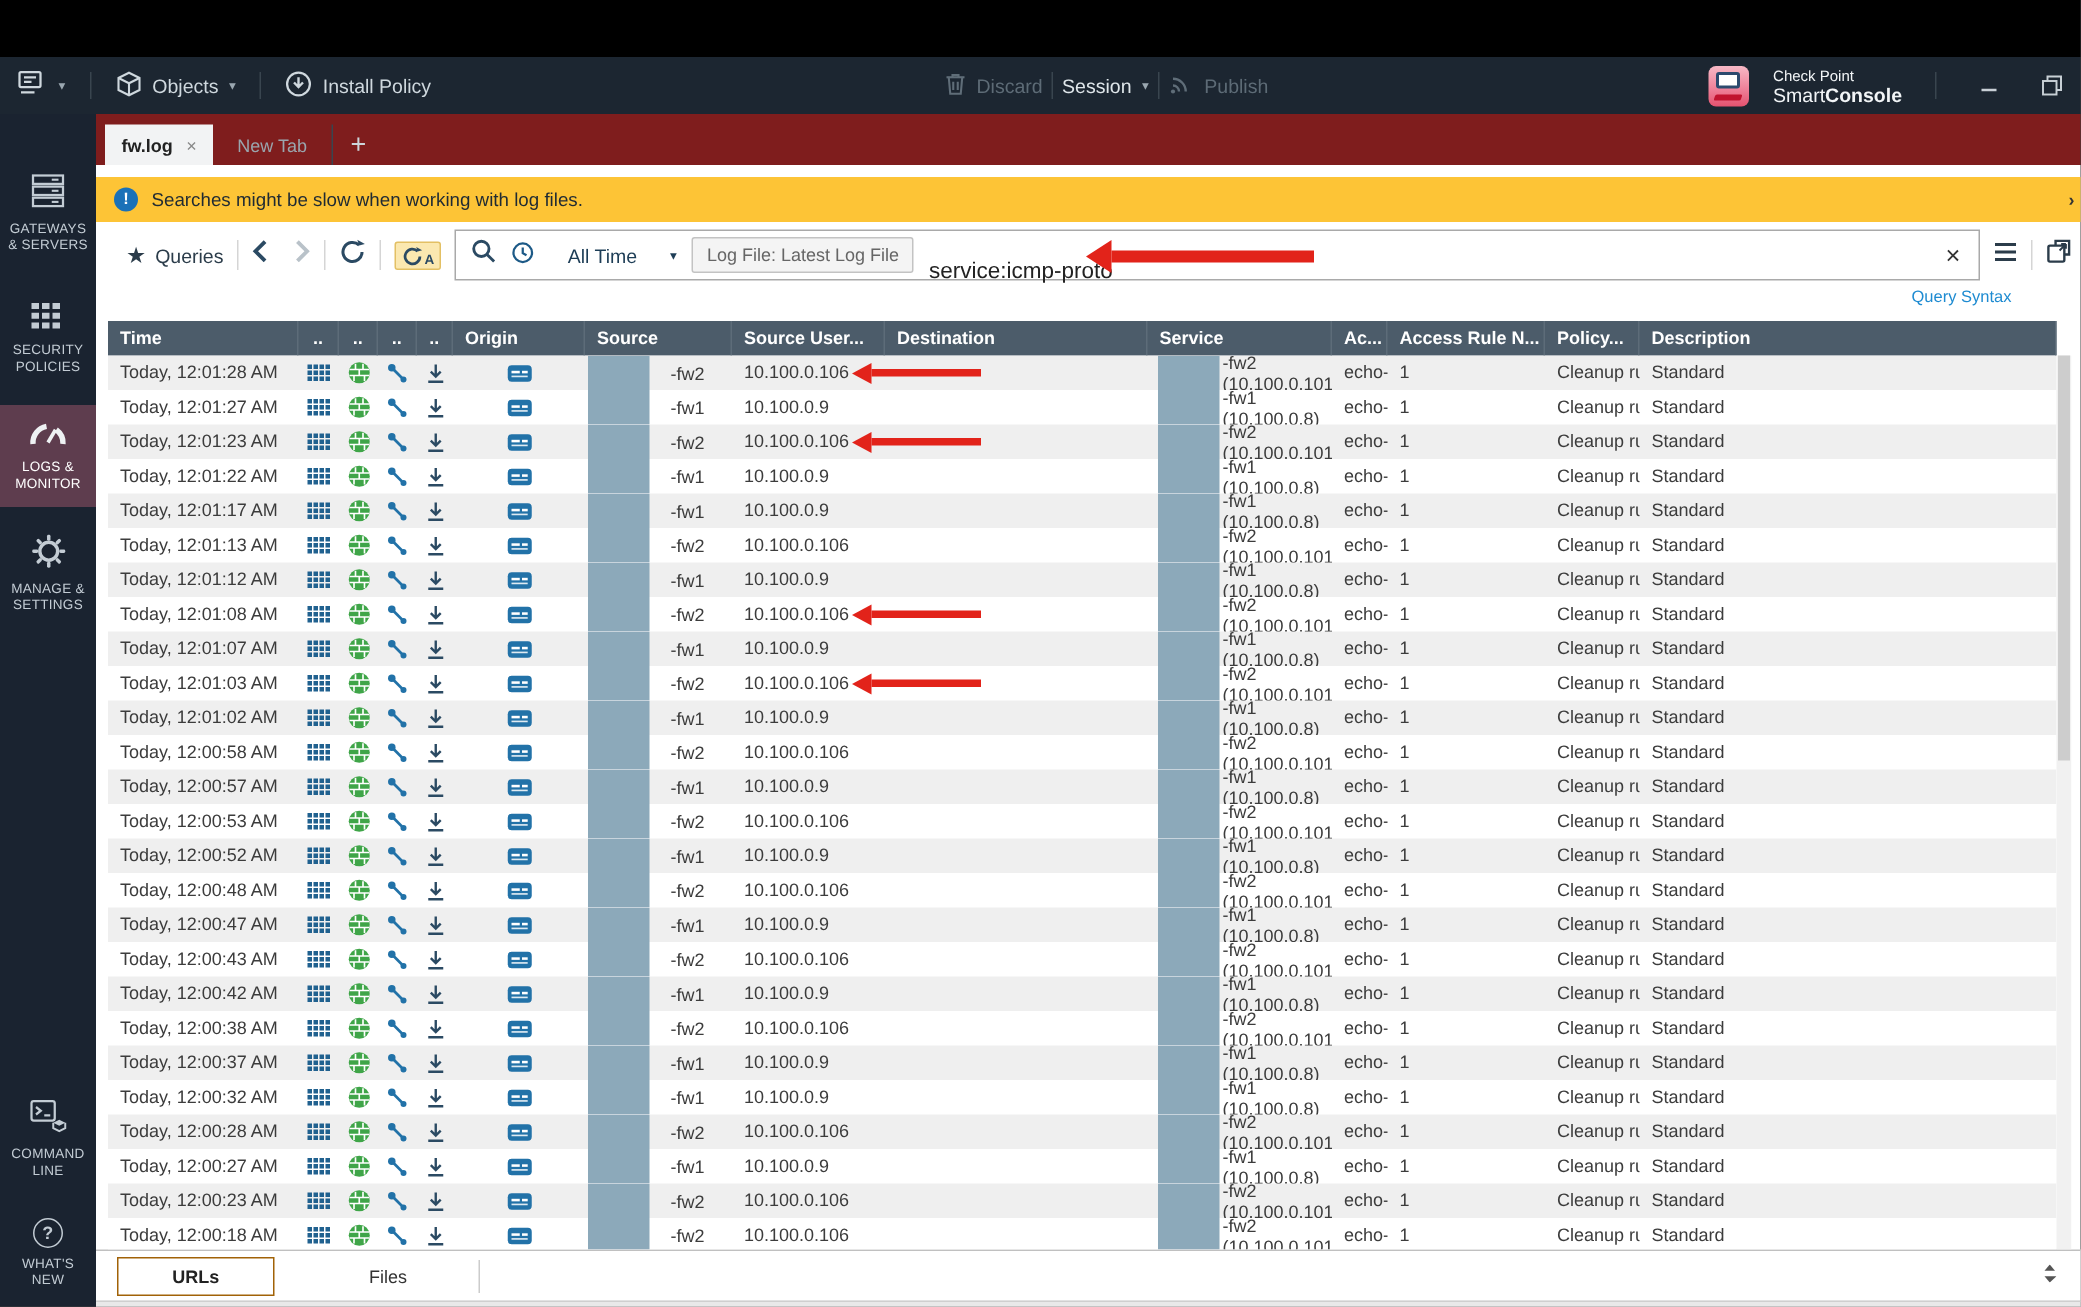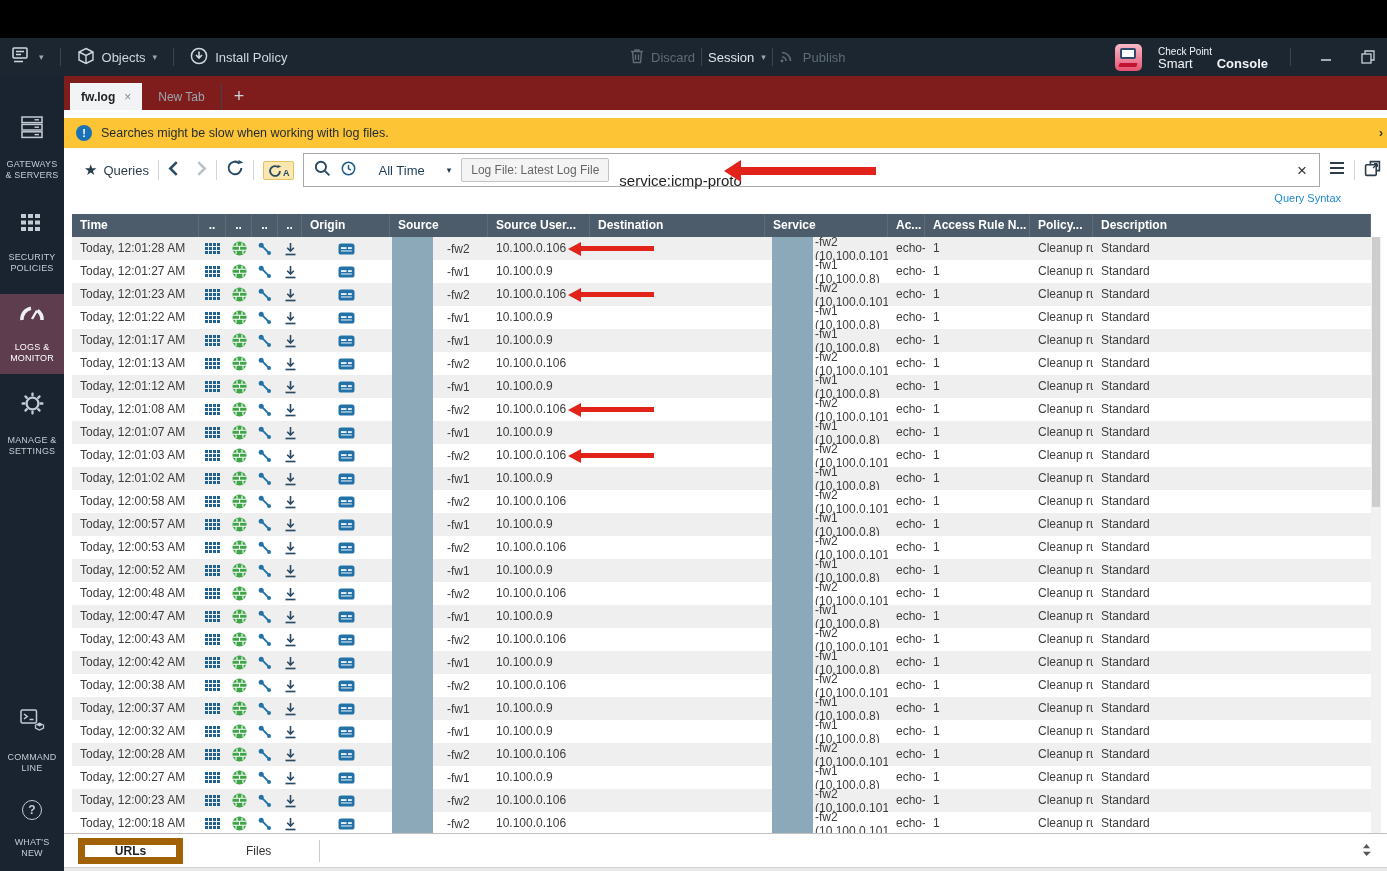--- a/index.html
+++ b/index.html
@@ -15,31 +15,31 @@
   .tb-center{position:absolute;left:630px;display:flex;align-items:center;}
   .dim{color:#5d6b76;}
   .session-label{color:#dfe6ea;}
   .tb-right{position:absolute;right:6px;display:flex;align-items:center;gap:16px;}
   .cp-logo{width:27px;height:27px;border-radius:5px;background:linear-gradient(180deg,#f7b9c6 0%,#ee7d96 60%,#e4526f 100%);position:relative;}
   .cp-logo .screen{position:absolute;left:5px;top:4px;width:16px;height:11px;background:#fff;border-radius:2px;border:2px solid #2c4a6e;}
   .cp-logo .base{position:absolute;left:4px;bottom:4px;width:18px;height:4px;background:#c1132f;border-radius:1px;transform:skewX(-18deg);}
   .brand{line-height:12px;color:#f2f5f7;}
   .brand .l1{font-size:10px;}
   .brand .l2{font-size:13px;}
-  .brand b{font-weight:bold;margin-left:24px;}
+  .brand b{font-weight:bold;}
   .winbtn{width:26px;height:22px;display:flex;align-items:center;justify-content:center;color:#c8d0d6;}
   
   .tabbar{position:absolute;top:76px;left:64px;right:0;height:34px;background:#7f1d1d;display:flex;align-items:flex-end;padding-left:6px;}
   .tab-active{background:#f2f3f4;height:27px;display:flex;align-items:center;gap:9px;padding:0 11px;font-size:12px;font-weight:bold;color:#222;}
   .tab-close{font-weight:normal;color:#8a8a8a;font-size:12px;}
   .tab-idle{height:27px;display:flex;align-items:center;padding:0 16px;font-size:12px;color:#9aa5ad;}
   .tab-plus{height:27px;display:flex;align-items:center;padding:0 12px;color:#cdd5da;font-size:18px;border-left:1px solid #39454f;}
   
   .sidebar{position:absolute;top:76px;left:0;width:64px;bottom:0;background:#1a2330;color:#c3ccd4;}
-  .side-item{display:flex;flex-direction:column;align-items:center;gap:17px;padding:10px 0;text-align:center;font-size:9px;line-height:11px;letter-spacing:.2px;}
+  .side-item{display:flex;flex-direction:column;align-items:center;gap:5px;padding:10px 0;text-align:center;font-size:9px;line-height:11px;letter-spacing:.2px;}
   .side-item .lbl{display:block;}
   .side-item.active{background:#5e3d4e;color:#fff;}
   .side-bottom{position:absolute;bottom:2px;left:0;width:100%;}
   .qmark{width:20px;height:20px;border:1.6px solid #c3ccd4;border-radius:50%;display:flex;align-items:center;justify-content:center;font-size:12px;font-weight:bold;}
   
   .content{position:absolute;top:110px;left:64px;right:0;bottom:0;background:#fff;display:flex;flex-direction:column;}
   .gap8{height:8px;}
   .banner{height:30px;background:#fdc436;display:flex;align-items:center;gap:9px;padding:0 12px;font-size:12.5px;color:#1f2a33;position:relative;}
   .banner-info{width:16px;height:16px;border-radius:50%;background:#1a71b8;color:#fff;font-size:11px;font-weight:bold;display:flex;align-items:center;justify-content:center;}
   .banner-more{position:absolute;right:4px;color:#333;font-size:12px;font-weight:bold;}
@@ -80,21 +80,21 @@
   .row-arrow{left:80px;top:4px;width:86px;height:15px;}
   .row-arrow .head{border-width:7.5px 13px 7.5px 0;border-color:transparent #e2231a transparent transparent;}
   .row-arrow .shaft{height:5px;}
   .search-arrow{left:420px;top:6px;width:152px;height:22px;}
   .search-arrow .head{border-width:11px 17px 11px 0;border-color:transparent #e2231a transparent transparent;}
   .search-arrow .shaft{height:8px;}
   .vscroll{position:absolute;right:0;top:23px;bottom:0;width:10px;background:#f1f1f1;}
   .vthumb{position:absolute;top:0;left:1px;width:8px;height:270px;background:#cdcdcd;}
   
   .footer{height:34px;border-top:1px solid #c0c0c0;display:flex;align-items:center;background:#fff;}
-  .ftab-active{margin-left:14px;width:105px;height:26px;border:7px solid #a16207;display:flex;align-items:center;justify-content:center;font-size:12px;font-weight:bold;color:#222;background:#fff;}
+  .ftab-active{margin-left:14px;width:105px;height:26px;border:1px solid #a16207;display:flex;align-items:center;justify-content:center;font-size:12px;font-weight:bold;color:#222;background:#fff;}
   .ftab-idle{margin-left:45px;padding:0 18px;font-size:12px;color:#333;}
   .fsep{width:1px;height:22px;background:#ccc;margin-left:30px;}
   .fcollapse{margin-left:auto;margin-right:16px;}
   .bottom-strip{height:4px;background:#e9e9e9;border-top:1px solid #cfcfcf;}
 </style>
 </head>
 <body>
 
 <div class="app">
   <div class="black-strip"></div>

